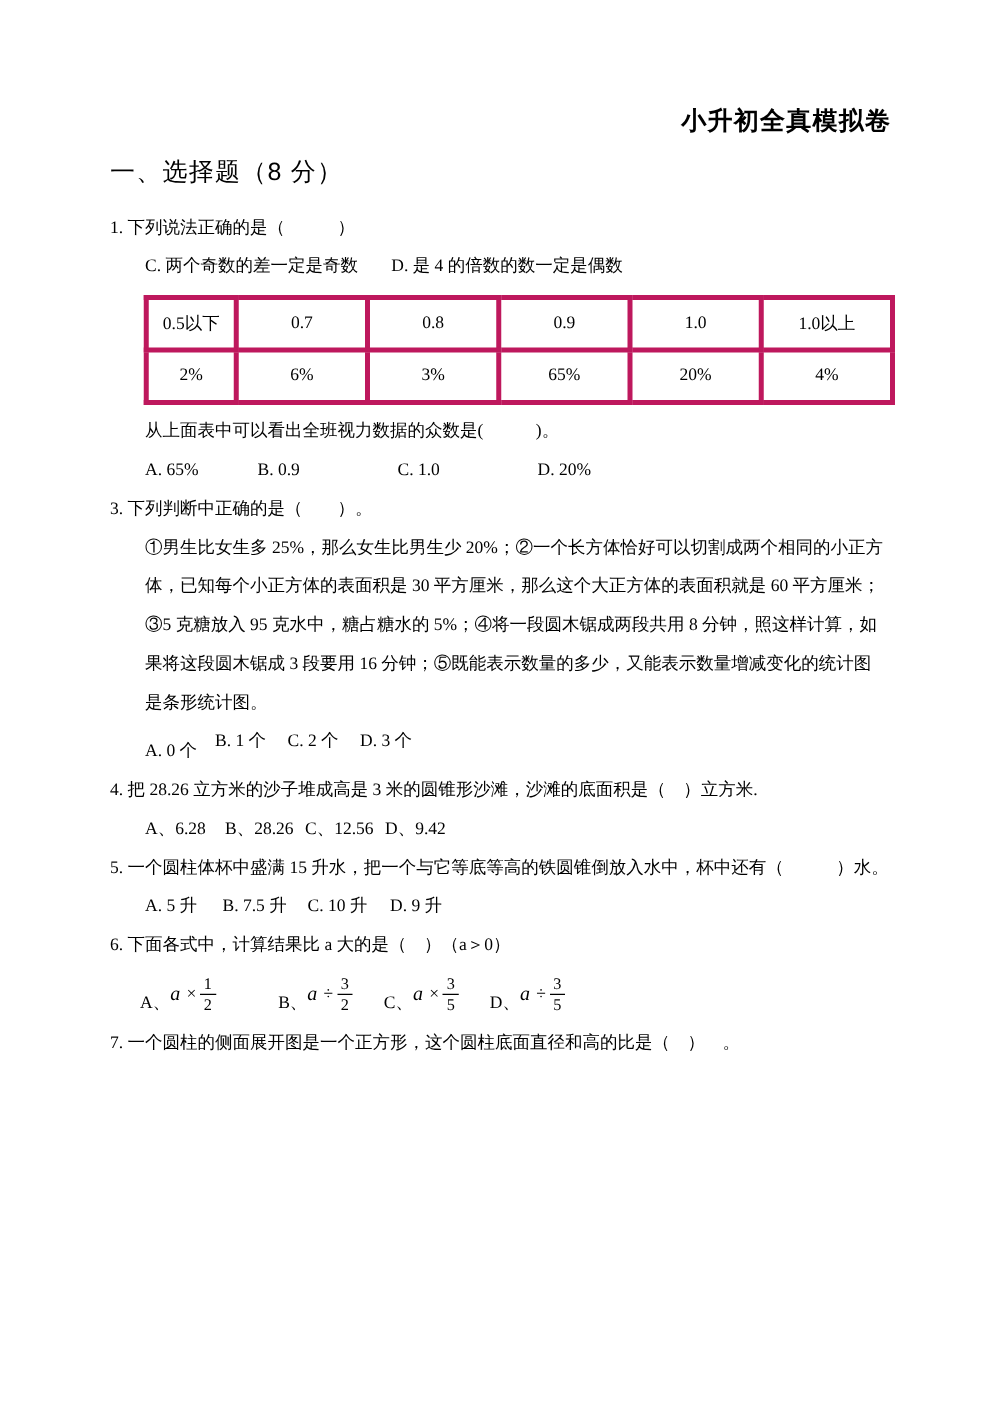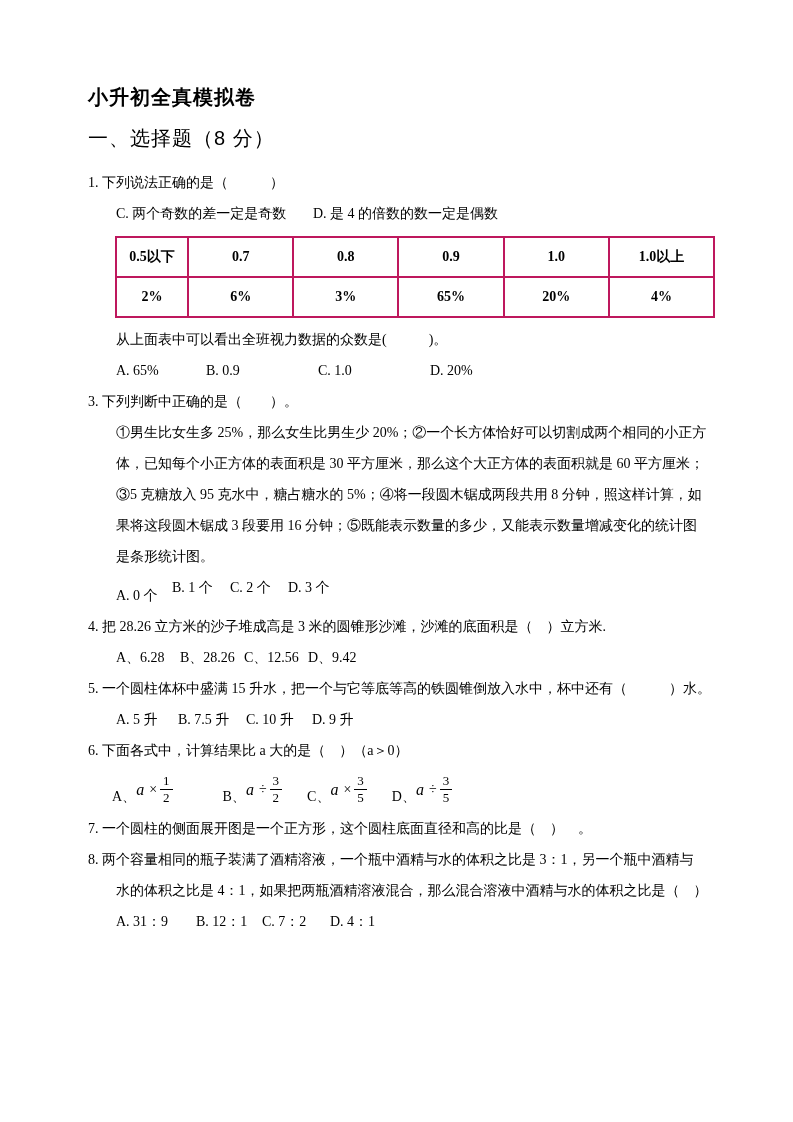--- a/index.html
+++ b/index.html
@@ -3,40 +3,40 @@
 <meta charset="utf-8">
 <style>
   html,body{margin:0;padding:0;background:#ffffff;}
   .page{
     width:793px;height:1122px;box-sizing:border-box;background:#ffffff;color:#000000;
     padding:84px 80px 0 88px;position:relative;overflow:hidden;
     font-family:"Liberation Serif","DejaVu Serif",serif;font-size:14px;
   }
   .title{
     font-family:"Liberation Sans","DejaVu Sans",sans-serif;font-weight:700;
-    font-size:20px;line-height:26px;text-align:left;letter-spacing:1px;
+    font-size:20px;line-height:26px;text-align:right;letter-spacing:1px;
   }
   .sec-heading{
     font-family:"Liberation Sans","DejaVu Sans",sans-serif;font-weight:400;
     font-size:20px;line-height:28px;margin-top:14px;margin-bottom:15px;letter-spacing:1px;
   }
   .sec-heading.bottom{margin-top:8px;}
   .line{line-height:31px;white-space:pre;}
   .indent{padding-left:28px;}
   .opts{display:flex;}
   .opts .o{white-space:pre;display:inline-block;}
   .w197{width:197px;}.w90{width:90px;}.w112{width:112px;}
   .w56{width:56px;margin-top:8px;}.w58{width:58px;}.w64{width:64px;}
   .w62{width:62px;}.w68{width:68px;}.w66{width:66px;}
   .w84{width:84px;}.w80{width:80px;}
   table.vtable{
     border-collapse:collapse;table-layout:fixed;width:600px;
     margin:7px 0 6px 27px;text-align:center;
   }
-  table.vtable td{border:2px solid #be185d;height:38px;font-size:14px;padding:0;font-weight:bold;}
+  table.vtable td{border:4px solid #be185d;height:38px;font-size:14px;padding:0;}
   col.c0{width:72px;}col.cn{width:105px;}
   .q6row{display:flex;align-items:center;height:47px;padding-left:24px;}
   .mexp{display:inline-flex;align-items:center;}
   .mexp.gA{margin-right:50px;}
   .mexp.gB{margin-right:25px;}
   .mexp.gC{margin-right:25px;}
   .mlabel{align-self:flex-end;white-space:pre;line-height:18px;}
   .mvar{font-style:italic;font-size:16px;margin-right:2px;}
   .mop{margin:0 3px;font-size:14px;}
   .frac{display:inline-flex;flex-direction:column;align-items:center;font-size:13px;line-height:1.2;}
@@ -172,25 +172,15 @@
           <span class="den">5</span>
         </span>
       </span>
     </div>
   </div>
 
   <div>
     <div class="line">7. 一个圆柱的侧面展开图是一个正方形，这个圆柱底面直径和高的比是（　）　。</div>
   </div>
 
-  <div>
-    <div class="line">8. 两个容量相同的瓶子装满了酒精溶液，一个瓶中酒精与水的体积之比是 3：1，另一个瓶中酒精与</div>
-    <div class="line indent">水的体积之比是 4：1，如果把两瓶酒精溶液混合，那么混合溶液中酒精与水的体积之比是（　）</div>
-    <div class="line indent opts">
-      <span class="o w80">A. 31：9</span>
-      <span class="o w66">B. 12：1</span>
-      <span class="o w68">C. 7：2</span>
-      <span class="o">D. 4：1</span>
-    </div>
-  </div>
 
 
 </div>
 
 </body></html>

